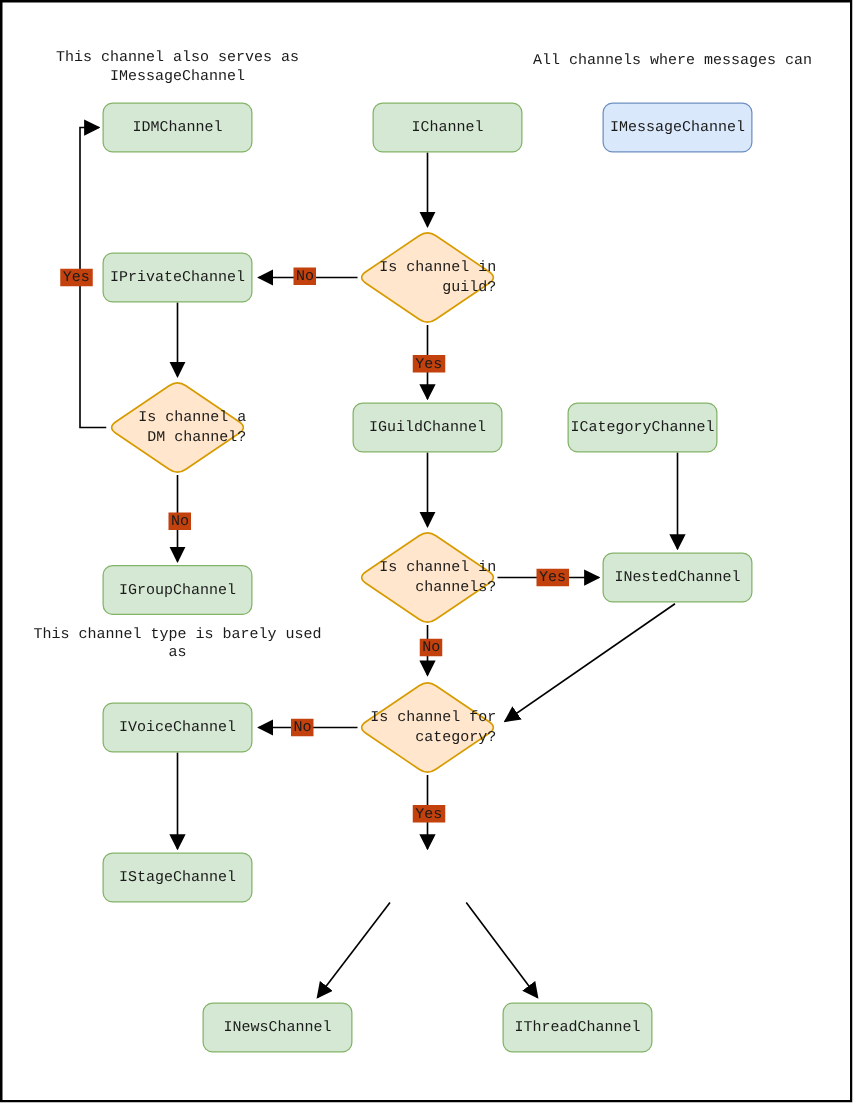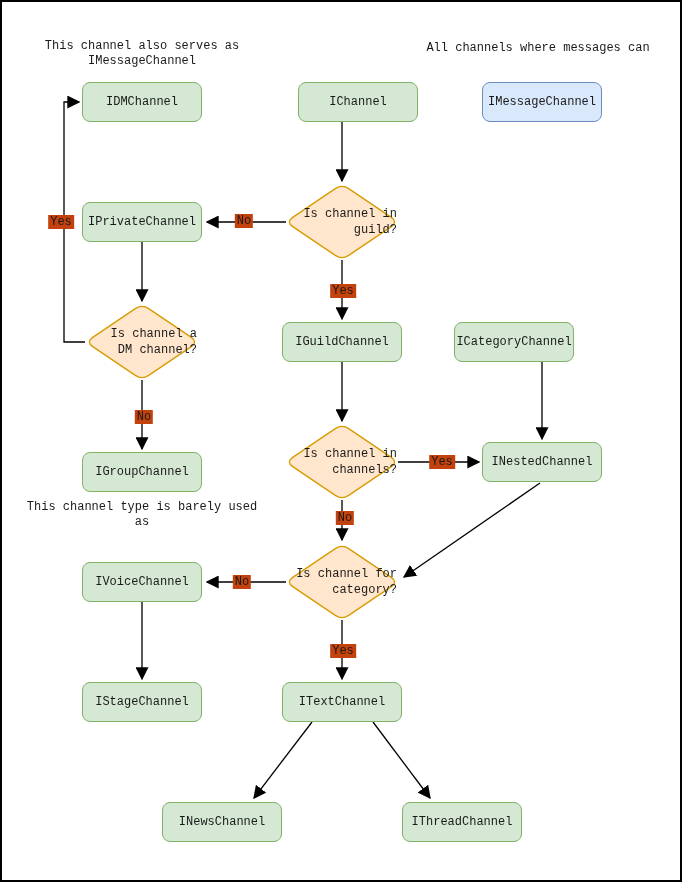--- a/index.html
+++ b/index.html
@@ -79,21 +79,20 @@
   <div class="node" style="left:80px;top:80px">IDMChannel</div>
   <div class="node" style="left:296px;top:80px">IChannel</div>
   <div class="node blue" style="left:480px;top:80px">IMessageChannel</div>
   <div class="node" style="left:280px;top:320px">IGuildChannel</div>
   <div class="node" style="left:80px;top:200px">IPrivateChannel</div>
   <div class="node" style="left:452px;top:320px">ICategoryChannel</div>
   <div class="node" style="left:480px;top:440px">INestedChannel</div>
   <div class="node" style="left:80px;top:450px">IGroupChannel</div>
   <div class="node" style="left:80px;top:560px">IVoiceChannel</div>
   <div class="node" style="left:80px;top:680px">IStageChannel</div>
-  <div class="node" style="left:280px;top:680px">ITextChannel</div>
   <div class="node" style="left:160px;top:800px">INewsChannel</div>
   <div class="node" style="left:400px;top:800px">IThreadChannel</div>
 
   <div class="dlabel" style="left:285px;top:204px">
     <div>Is channel in</div>
     <div>guild?</div>
   </div>
   <div class="dlabel" style="left:85px;top:324px">
     <div>Is channel a</div>
     <div>DM channel?</div>

